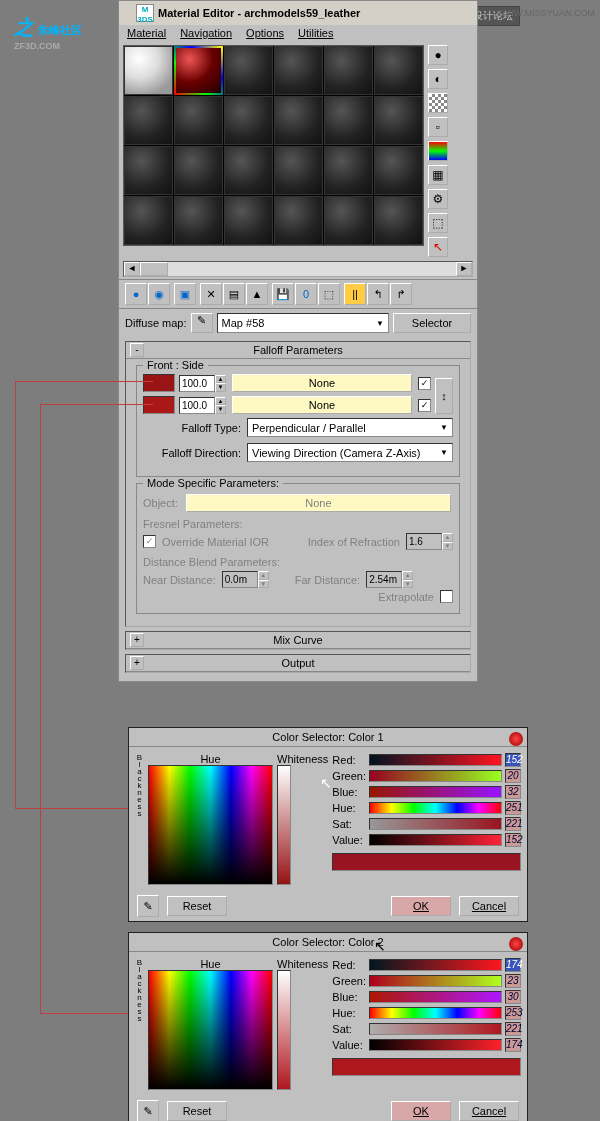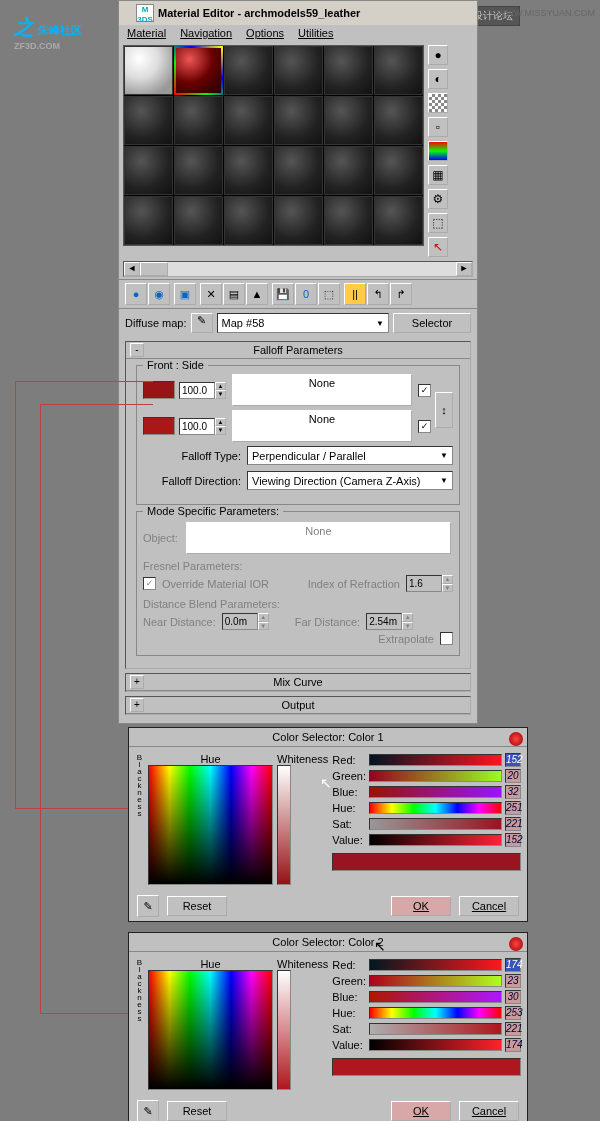--- a/index.html
+++ b/index.html
@@ -40,21 +40,21 @@
 .rollout-hdr .toggle { position: absolute; left: 4px; width: 14px; height: 14px; border: 1px outset #fff; text-align: center; line-height: 12px; font-size: 10px; }
 .rollout-body { padding: 6px 10px; }
 .fieldset { border: 1px solid #888; padding: 8px 6px; margin-bottom: 6px; position: relative; }
 .fieldset .legend { position: absolute; top: -7px; left: 6px; background: #c0c0c0; padding: 0 4px; font-size: 11px; }
 .fs-row { display: flex; align-items: center; gap: 4px; margin-bottom: 4px; }
 .color-swatch { width: 32px; height: 18px; border: 1px inset #888; }
 .spinner { display: flex; }
 .spinner input { width: 36px; height: 17px; border: 1px inset #888; background: #fff; padding: 0 2px; font-size: 10px; }
 .spinner .spin { width: 11px; height: 17px; display: flex; flex-direction: column; }
 .spinner .spin div { flex: 1; background: #c0c0c0; border: 1px outset #fff; font-size: 6px; text-align: center; line-height: 6px; }
-.none-btn { flex: 1; height: 32px; background: #ffffff; border: 1px outset #fff; text-align: center; line-height: 16px; margin: 0 2px; }
+.none-btn { flex: 1; height: 18px; background: #fef9c3; border: 1px outset #fff; text-align: center; line-height: 16px; margin: 0 2px; }
 .chk { width: 13px; height: 13px; border: 1px inset #888; background: #fff; text-align: center; font-size: 9px; line-height: 11px; }
 .swap-btn { width: 18px; height: 36px; background: #c0c0c0; border: 1px outset #fff; text-align: center; line-height: 34px; }
 .type-row { display: flex; align-items: center; gap: 6px; margin-bottom: 6px; }
 .type-label { width: 98px; text-align: right; }
 .wide-drop { flex: 1; height: 19px; background: #fff; border: 1px inset #888; padding: 2px 4px; display: flex; align-items: center; font-size: 10px; }
 .wide-drop .arrow { margin-left: auto; font-size: 8px; }
 .disabled { color: #808080; }
 .disabled input, .disabled .spinner input { background: #c0c0c0; }
 .param-row { display: flex; align-items: center; gap: 6px; margin: 2px 0; font-size: 10px; }
 .sub-hdr { margin: 6px 0 3px 0; }

